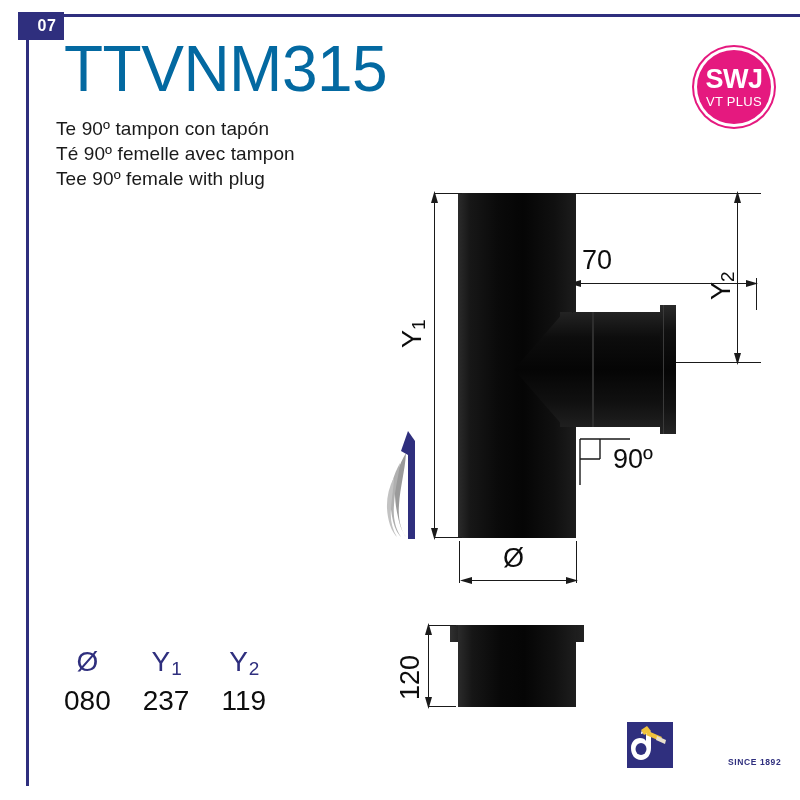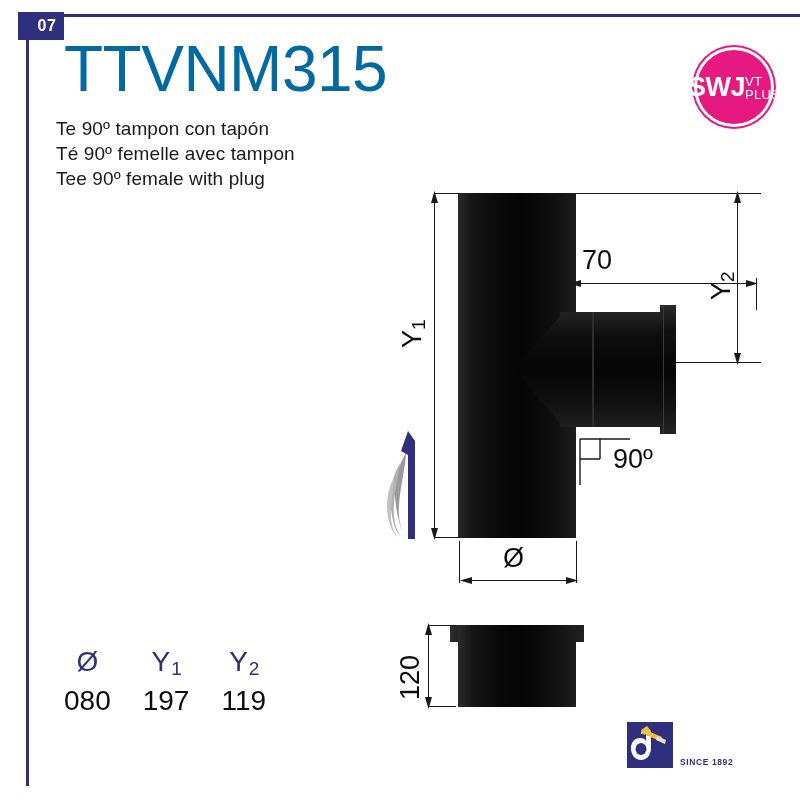--- a/index.html
+++ b/index.html
@@ -81,21 +81,21 @@
   #swj-badge {
     position: absolute;
     left: 697px;
     top: 50px;
     width: 74px;
     height: 74px;
     border-radius: 50%;
     background: #e5197f;
     box-shadow: 0 0 0 3px #ffffff, 0 0 0 5px #e5197f;
     display: flex;
-    flex-direction: row;
+    flex-direction: column;
     align-items: center;
     justify-content: center;
     color: #ffffff;
   }
   #swj-badge-main {
     font-size: 27px;
     font-weight: 700;
     letter-spacing: -0.5px;
     line-height: 1;
   }
@@ -239,20 +239,21 @@
     line-height: 1.22;
   }
 
   
   #bofill-logo {
     position: absolute;
     left: 627px;
     top: 722px;
     display: flex;
     align-items: flex-end;
+    gap: 48px;
   }
   #bofill-mark {
     width: 46px;
     height: 46px;
     background: #2f2f7e;
     position: relative;
     flex: none;
   }
   #bofill-text-block {
     margin-left: 7px;
@@ -365,21 +366,21 @@
   <thead>
     <tr>
       <th><span>Ø</span><span class="sub"></span></th>
       <th><span>Y</span><span class="sub">1</span></th>
       <th><span>Y</span><span class="sub">2</span></th>
     </tr>
   </thead>
   <tbody>
     <tr>
       <td>080</td>
-      <td>197</td>
+      <td>237</td>
       <td>119</td>
     </tr>
   </tbody>
 </table>
 
 <div id="bofill-logo">
   <div id="bofill-mark">
     <svg viewBox="0 0 46 46" style="width:46px; height:46px; display:block;">
       <path d="M14 12 C14 9 16 7 19 7 C22 7 24 9 24 12 L24 26 C24 33 20 38 14 38 C8 38 4 33 4 26 C4 20 8 16 13 16 C16 16 18 17 19 19 L19 13 C19 12 18 11 17 11 Z" fill="#ffffff"></path>
       <ellipse cx="14" cy="27" rx="5.5" ry="6" fill="#2f2f7e"></ellipse>

